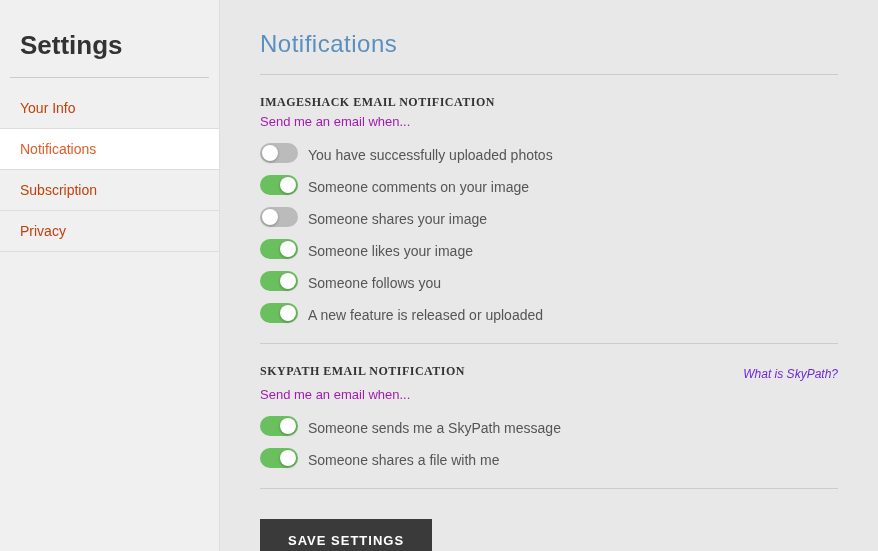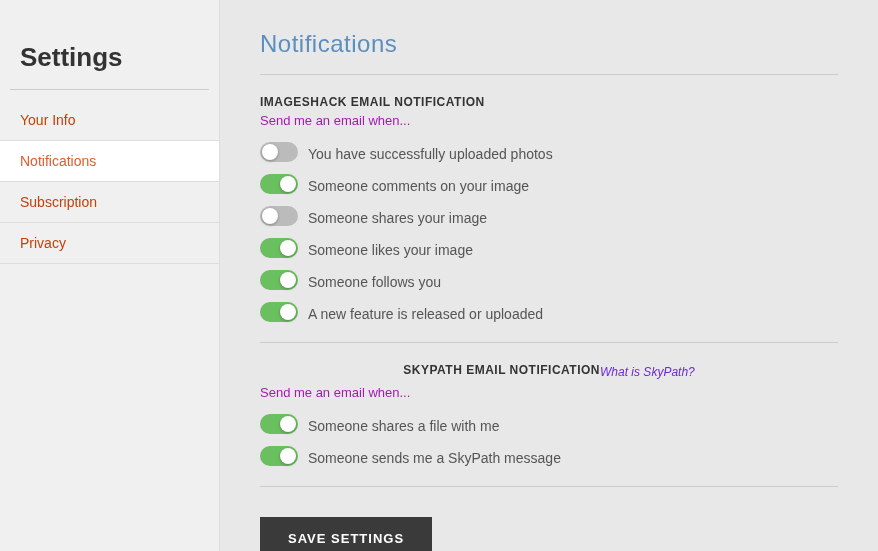--- a/index.html
+++ b/index.html
@@ -10,21 +10,21 @@
       width: 878px;
       height: 551px;
       overflow: hidden;
     }
 
     
     .sidebar {
       width: 220px;
       min-width: 220px;
       background: #f0f0f0;
-      padding: 32px 0;
+      padding: 20px 0;
       border-right: 1px solid #ddd;
     }
     .sidebar-title {
       font-size: 26px;
       font-weight: bold;
       color: #333;
       padding: 10px 20px 16px 20px;
     }
     .sidebar-divider {
       border: none;
@@ -71,20 +71,21 @@
       background: transparent;
       margin-bottom: 20px;
     }
     .section-header {
       font-size: 12px;
       font-weight: bold;
       color: #333;
       letter-spacing: 0.5px;
       margin-bottom: 4px;
       text-transform: uppercase;
+      font-family: Liberation Serif, serif;
     }
     .section-subtitle {
       font-size: 13px;
       color: #a21caf;
       margin-bottom: 14px;
     }
     .what-is-link {
       float: right;
       font-size: 12px;
       color: #6d28d9;
@@ -244,43 +245,43 @@
         </div>
       </label>
       <span class="toggle-label">A new feature is released or uploaded</span>
     </div>
   </div>
 
   <hr class="section-bottom-divider">
 
   
   <div class="notification-section">
-    <div style="display:flex; align-items:center; justify-content:center; margin-bottom:4px;">
+    <div style="display:flex; align-items:center; justify-content:space-between; margin-bottom:4px;">
       <div class="section-header">SKYPATH EMAIL NOTIFICATION</div>
       <span class="what-is-link">What is SkyPath?</span>
     </div>
     <div class="section-subtitle">Send me an email when...</div>
 
     <div class="toggle-row">
       <label class="toggle">
         <input type="checkbox" checked="" style="">
         <div class="toggle-track on">
           <div class="toggle-knob"></div>
         </div>
       </label>
+      <span class="toggle-label">Someone sends me a SkyPath message</span>
+    </div>
+
+    <div class="toggle-row">
+      <label class="toggle">
+        <input type="checkbox" checked="" style="">
+        <div class="toggle-track on">
+          <div class="toggle-knob"></div>
+        </div>
+      </label>
       <span class="toggle-label">Someone shares a file with me</span>
-    </div>
-
-    <div class="toggle-row">
-      <label class="toggle">
-        <input type="checkbox" checked="" style="">
-        <div class="toggle-track on">
-          <div class="toggle-knob"></div>
-        </div>
-      </label>
-      <span class="toggle-label">Someone sends me a SkyPath message</span>
     </div>
   </div>
 
   <hr class="section-bottom-divider">
 
   <button class="save-btn">SAVE SETTINGS</button>
 </main>
 
 </body></html>

